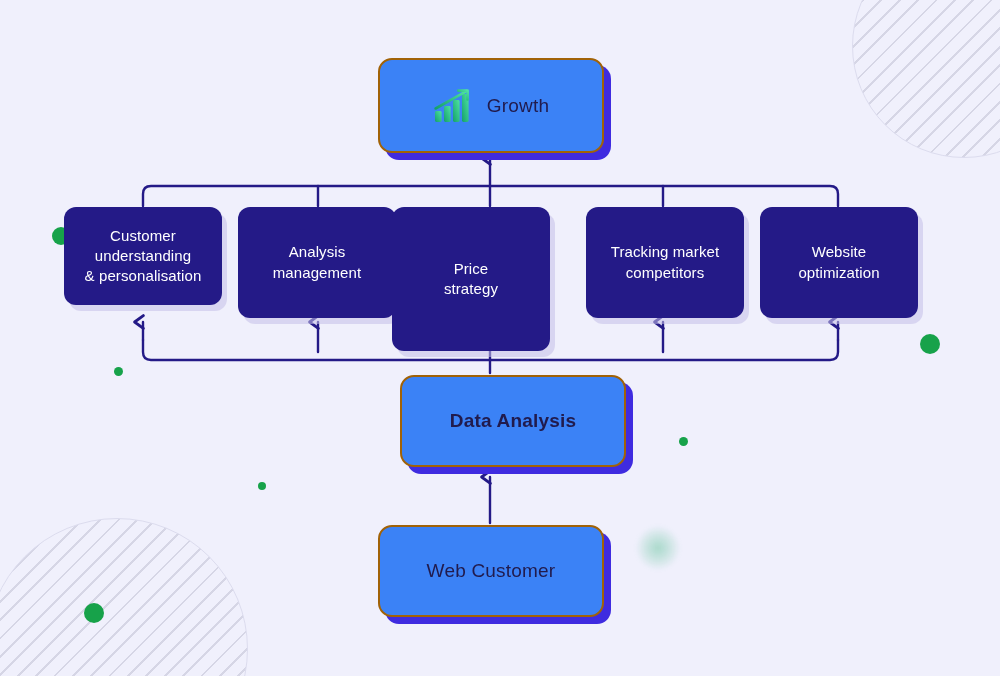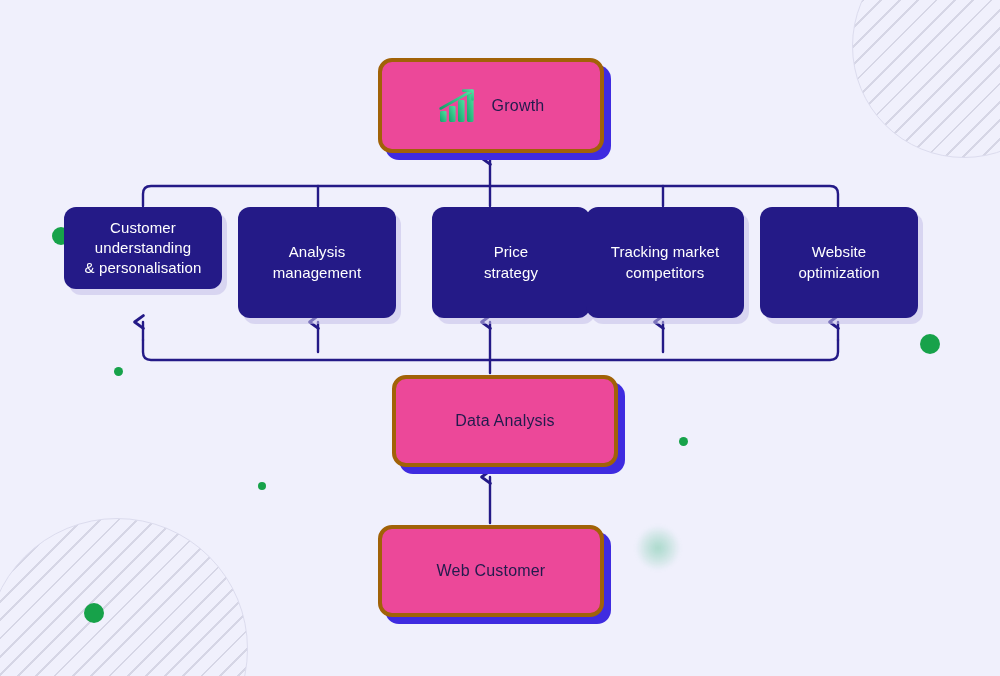--- a/index.html
+++ b/index.html
@@ -76,25 +76,25 @@
     position: absolute;
     display: flex;
     align-items: center;
     justify-content: center;
     text-align: center;
     border-radius: 14px;
     line-height: 1.34;
   }
 
   .node-light {
-    background: #ec4899;
-    border: 4px solid #a16207;
+    background: #3b82f6;
+    border: 2px solid #a16207;
     box-shadow: 7px 7px 0 0 #3f2be0;
     color: #211b4d;
-    font-size: 16px;
+    font-size: 19px;
     letter-spacing: 0.2px;
   }
 
   .node-dark {
     background: #241a87;
     color: #ffffff;
     font-size: 15px;
     border-radius: 12px;
     box-shadow: 5px 6px 0 0 rgba(196,192,232,0.55);
     letter-spacing: 0.1px;
@@ -169,47 +169,47 @@
           <rect x="20" y="12" width="6.6" height="22" rx="1.4"></rect>
           <rect x="29" y="6" width="6.6" height="28" rx="1.4"></rect>
         </g>
         <path d="M 2.6 20.5 L 33.5 3.2" fill="none" stroke="url(#growth-grad)" stroke-width="2.6" stroke-linecap="round"></path>
         <path d="M 25.2 2.6 L 34.6 2.6 L 34.6 11.4" fill="none" stroke="url(#growth-grad)" stroke-width="2.6" stroke-linecap="round" stroke-linejoin="round"></path>
       </svg>
       <span class="node-label">Growth</span>
     </div>
   </div>
 
-  <div class="node node-dark" style="left:64px; top:207px; width:158px; height:82px;">
+  <div class="node node-dark" style="left:64px; top:207px; width:158px; height:98px;">
     <span class="node-label">Customer
 understanding
 &amp; personalisation</span>
   </div>
 
   <div class="node node-dark" style="left:238px; top:207px; width:158px; height:111px;">
     <span class="node-label">Analysis
 management</span>
   </div>
 
-  <div class="node node-dark" style="left:432px; top:207px; width:158px; height:111px;">
+  <div class="node node-dark" style="left:392px; top:207px; width:158px; height:144px;">
     <span class="node-label">Price
 strategy</span>
   </div>
 
   <div class="node node-dark" style="left:760px; top:207px; width:158px; height:111px;">
     <span class="node-label">Website
 optimization</span>
   </div>
 
   <div class="node node-dark" style="left:586px; top:207px; width:158px; height:111px;">
     <span class="node-label">Tracking market
 competitors</span>
   </div>
 
-  <div class="node node-light" style="left:392px; top:375px; width:226px; height:92px;">
+  <div class="node node-light" style="left:400px; top:375px; width:226px; height:92px;font-weight:bold;">
     <span class="node-label">Data Analysis</span>
   </div>
 
   <div class="node node-light" style="left:378px; top:525px; width:226px; height:92px;">
     <span class="node-label">Web Customer</span>
   </div>
 
 </div>
 
 </body></html>

